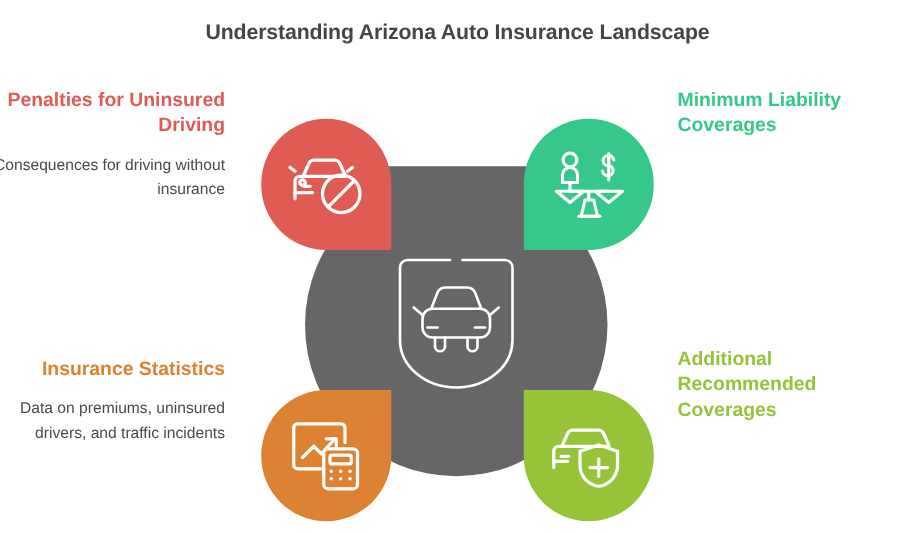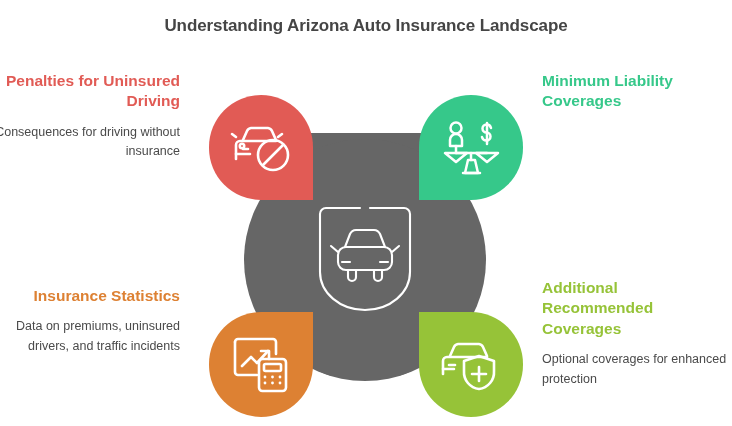--- a/index.html
+++ b/index.html
@@ -236,16 +236,15 @@
     <p class="heading c-green">Minimum Liability Coverages</p>
   </div>
 
   <div class="block left bl">
     <p class="heading c-orange">Insurance Statistics</p>
     <p class="body">Data on premiums, uninsured drivers, and traffic incidents</p>
   </div>
 
   <div class="block right br">
     <p class="heading c-lime">Additional Recommended Coverages</p>
-    <p class="body">Optional coverages for enhanced protection</p>
   </div>
 
 </div>
 
 </body></html>

